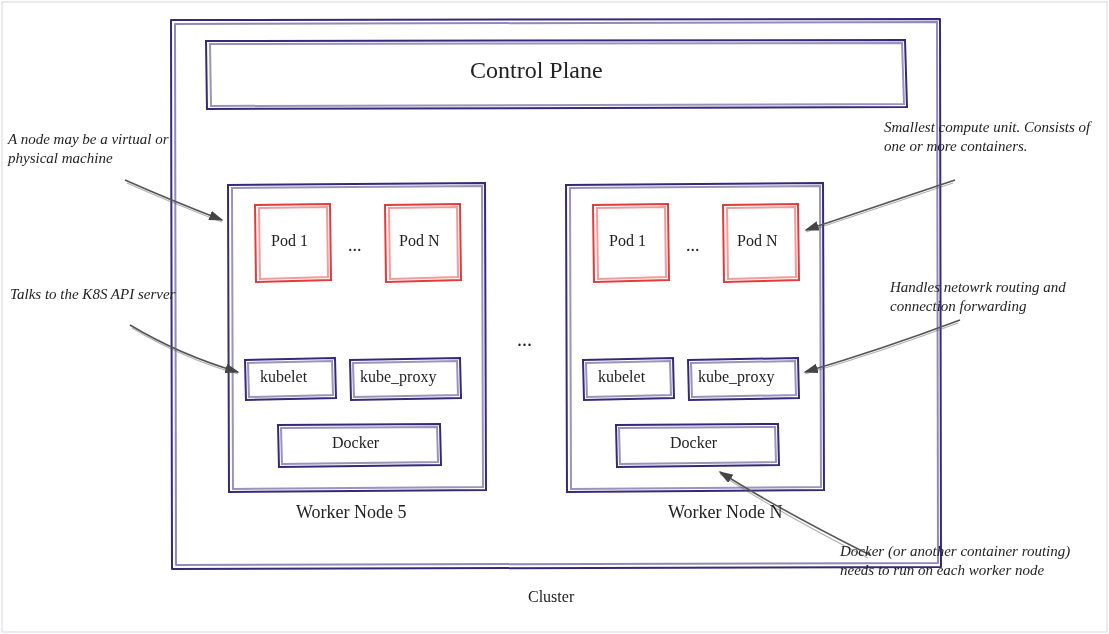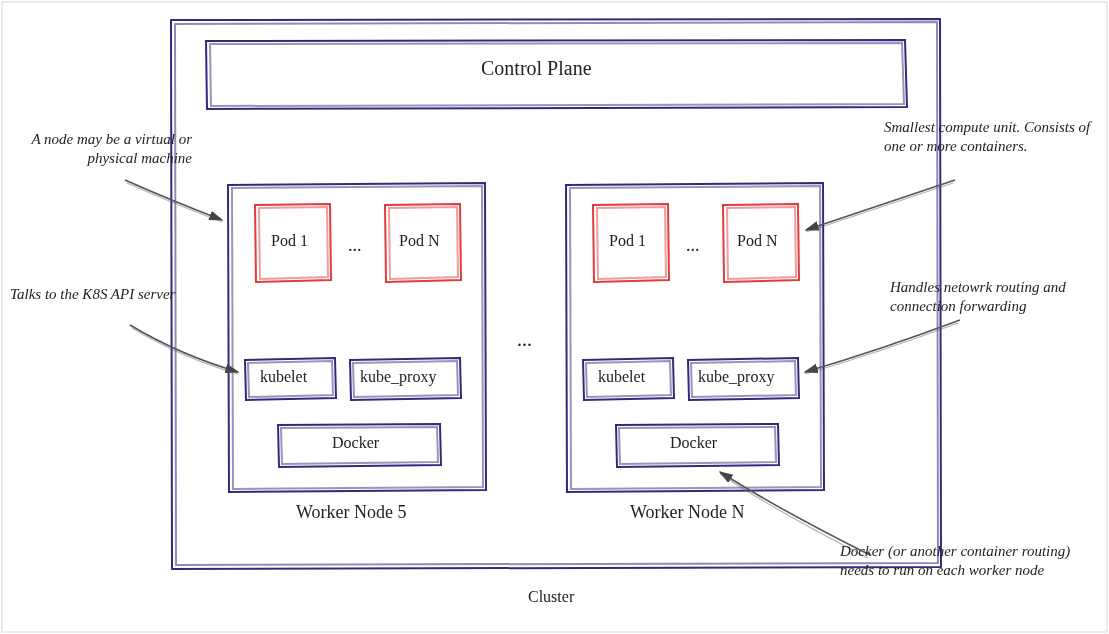--- a/index.html
+++ b/index.html
@@ -89,42 +89,42 @@
 
   <g stroke="#555" stroke-width="1.2" fill="none" stroke-opacity="0.45">
     <path d="M127 183 Q172 203 222 222"></path>
     <path d="M132 328 Q182 358 238 374"></path>
     <path d="M953 183 Q878 208 806 232"></path>
     <path d="M958 323 Q878 353 805 374"></path>
     <path d="M868 558 Q778 512 720 474"></path>
   </g>
 </svg>
 
-<div class="abs hand" style="left:481px;top:57px;font-size:20px">Control Plane</div>
+<div class="abs hand" style="left:470px;top:57px;font-size:24px">Control Plane</div>
 
 <div class="abs hand" style="left:271px;top:232px;font-size:16px">Pod 1</div>
 <div class="abs hand" style="left:348px;top:235px;font-size:18px">...</div>
 <div class="abs hand" style="left:399px;top:232px;font-size:16px">Pod N</div>
 
 <div class="abs hand" style="left:609px;top:232px;font-size:16px">Pod 1</div>
 <div class="abs hand" style="left:686px;top:235px;font-size:18px">...</div>
 <div class="abs hand" style="left:737px;top:232px;font-size:16px">Pod N</div>
 
 <div class="abs hand" style="left:260px;top:368px;font-size:16px">kubelet</div>
 <div class="abs hand" style="left:360px;top:368px;font-size:16px">kube_proxy</div>
 <div class="abs hand" style="left:598px;top:368px;font-size:16px">kubelet</div>
 <div class="abs hand" style="left:698px;top:368px;font-size:16px">kube_proxy</div>
 
 <div class="abs hand" style="left:332px;top:434px;font-size:16px">Docker</div>
 <div class="abs hand" style="left:670px;top:434px;font-size:16px">Docker</div>
 
 <div class="abs hand" style="left:296px;top:502px;font-size:18px">Worker Node 5</div>
-<div class="abs hand" style="left:630px;top:502px;font-size:18px">Worker Node N</div>
+<div class="abs hand" style="left:668px;top:502px;font-size:18px">Worker Node N</div>
 
 <div class="abs hand" style="left:517px;top:328px;font-size:20px">...</div>
 
 <div class="abs hand" style="left:528px;top:588px;font-size:16px">Cluster</div>
 
-<div class="abs hand annot" style="left:2px;top:130px;width:190px;text-align:right">A node may be a virtual or physical machine</div>
+<div class="abs hand annot" style="left:8px;top:130px;width:190px;text-align:left">A node may be a virtual or physical machine</div>
 <div class="abs hand annot" style="left:10px;top:285px;width:190px;text-align:left">Talks to the K8S API server</div>
 <div class="abs hand annot" style="left:884px;top:118px;width:210px">Smallest compute unit. Consists of one or more containers.</div>
 <div class="abs hand annot" style="left:890px;top:278px;width:215px">Handles netowrk routing and connection forwarding</div>
 <div class="abs hand annot" style="left:840px;top:542px;width:260px">Docker (or another container routing) needs to run on each worker node</div>
 
 </body></html>

